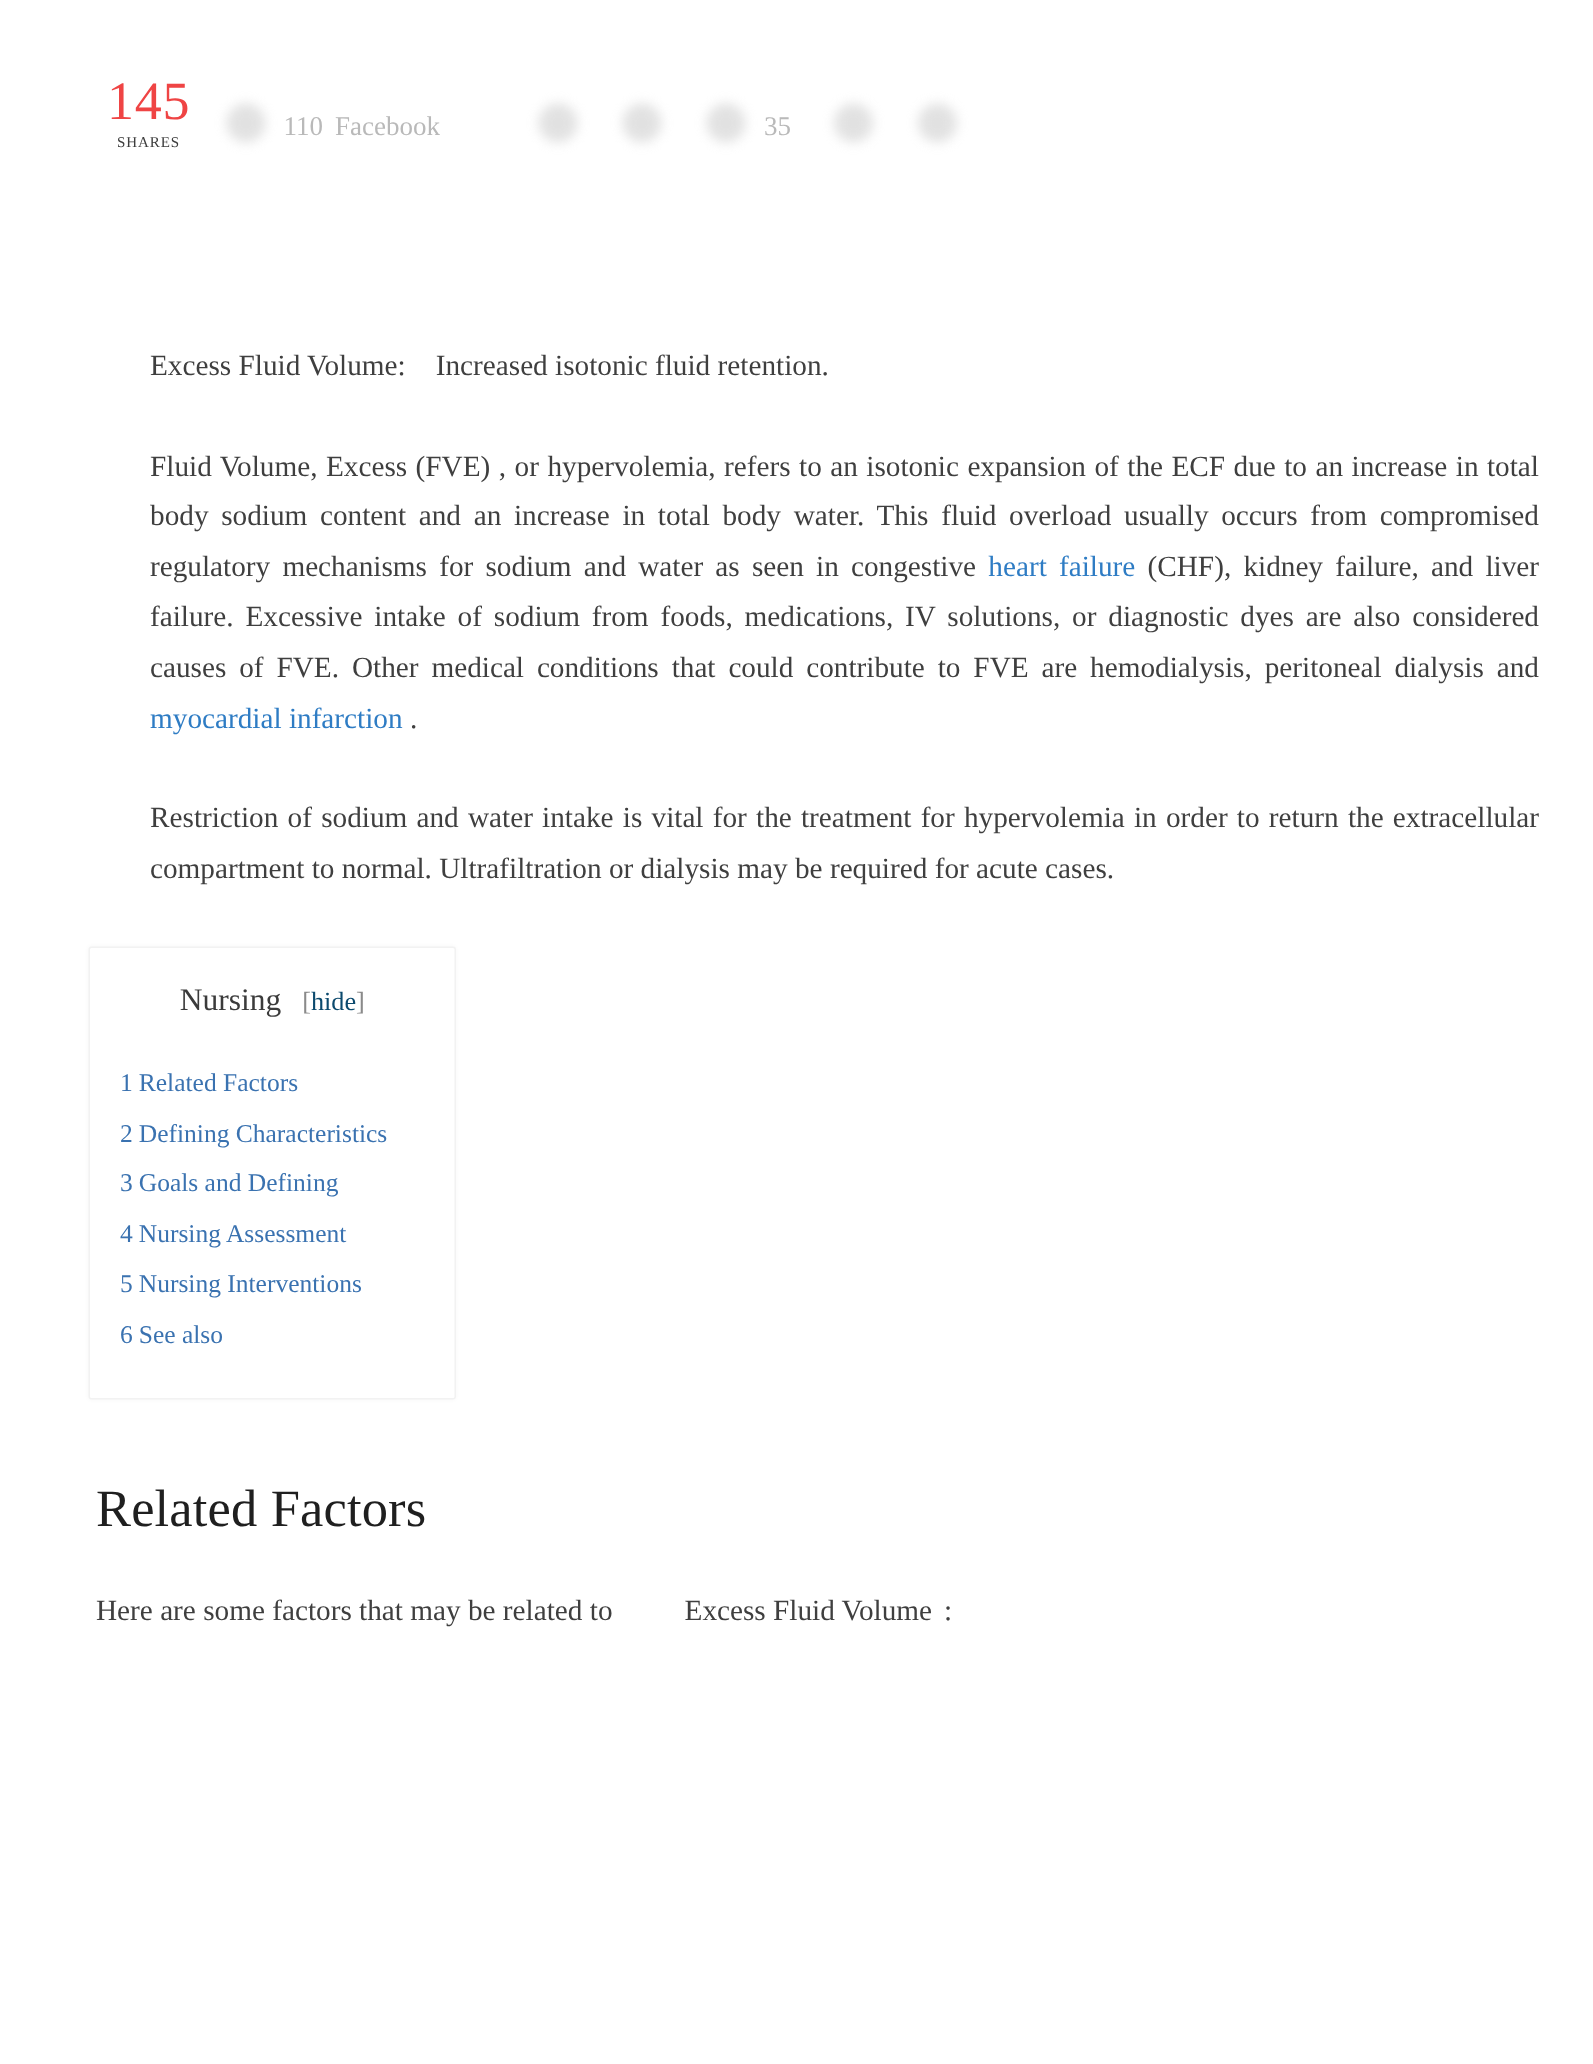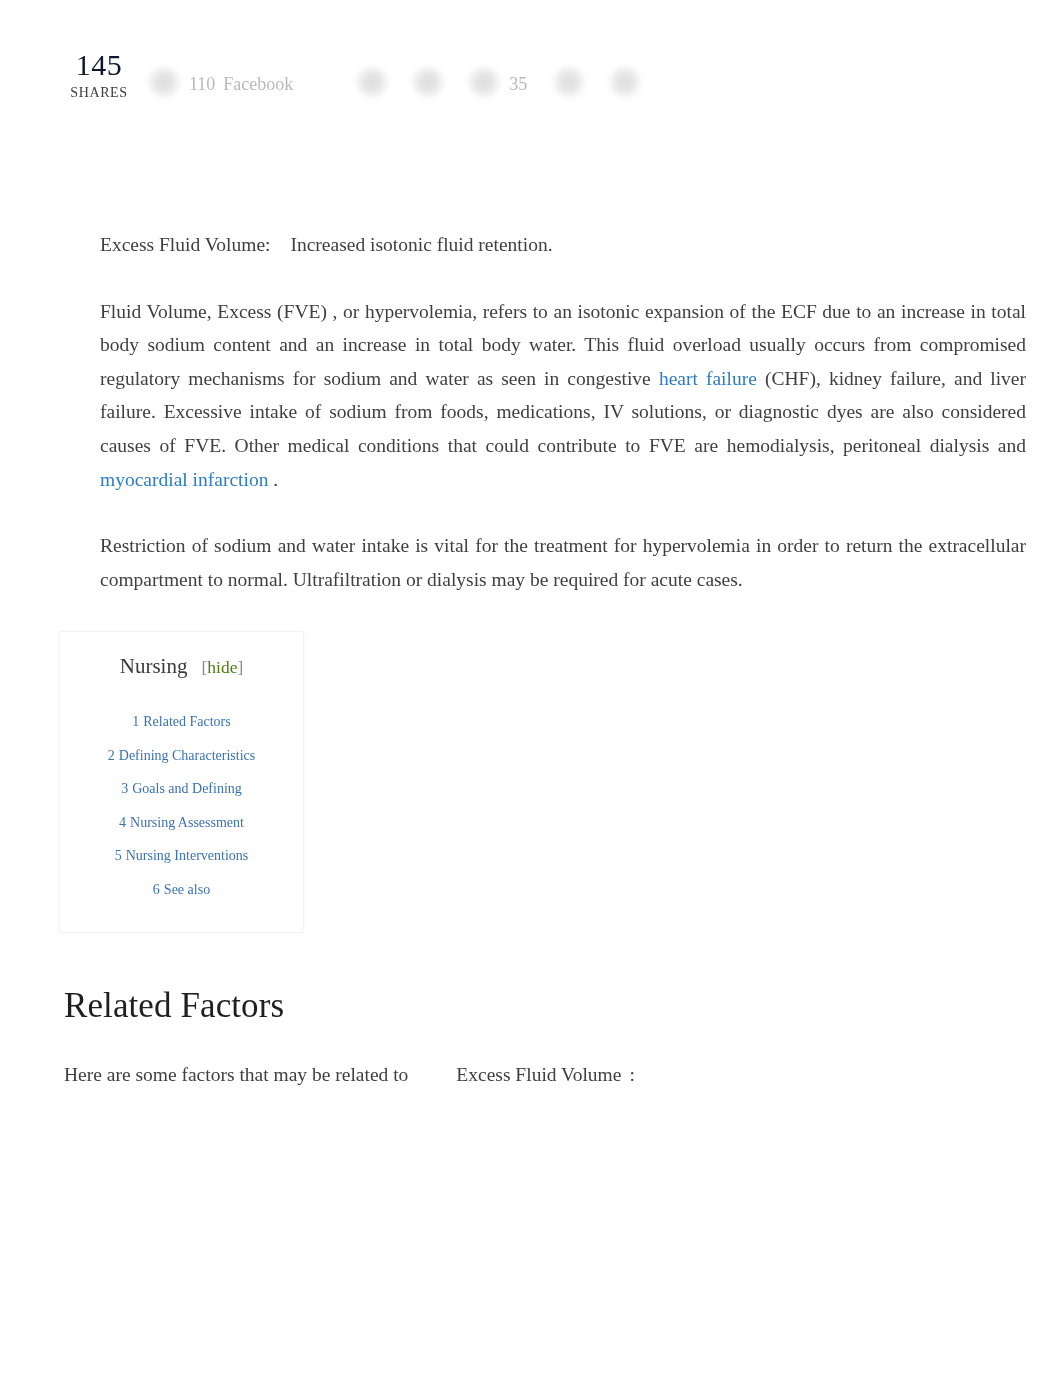--- a/index.html
+++ b/index.html
@@ -28,26 +28,26 @@
     align-items: center;
   }
   .share-count {
     width: 70px;
     display: flex;
     flex-direction: column;
     align-items: center;
     line-height: 1;
   }
   .share-count .num {
-    font-size: 30px;
-    color: #0f172a;
+    font-size: 36px;
+    color: #ef4444;
     letter-spacing: .5px;
   }
   .share-count .lbl {
-    font-size: 14px;
+    font-size: 10px;
     color: #3c3c3c;
     letter-spacing: .6px;
     margin-top: 6px;
   }
   .share-items {
     display: flex;
     align-items: center;
     margin-left: 17px;
   }
   .share-btn {
@@ -126,33 +126,32 @@
     color: #3b3b3b;
     margin-bottom: 26px;
     white-space: nowrap;
   }
   .toc-title .hide-wrap {
     font-size: 17.5px;
     color: #8a8a8a;
     margin-left: 14px;
   }
   .toc-title .hide-wrap a {
-    color: #4d7c0f;
+    color: #0c4a6e;
     text-decoration: none;
   }
   .toc-list {
     list-style: none;
     margin: 0;
     padding: 0;
   }
   .toc-list li {
-    font-size: 14px;
+    font-size: 17px;
     line-height: 33.5px;
     white-space: nowrap;
-    text-align: center;
   }
   .toc-list li .n { margin-right: 4px; }
 
   
   .section-h2 {
     position: absolute;
     top: 986px;
     left: 64px;
     margin: 0;
     font-size: 35px;

